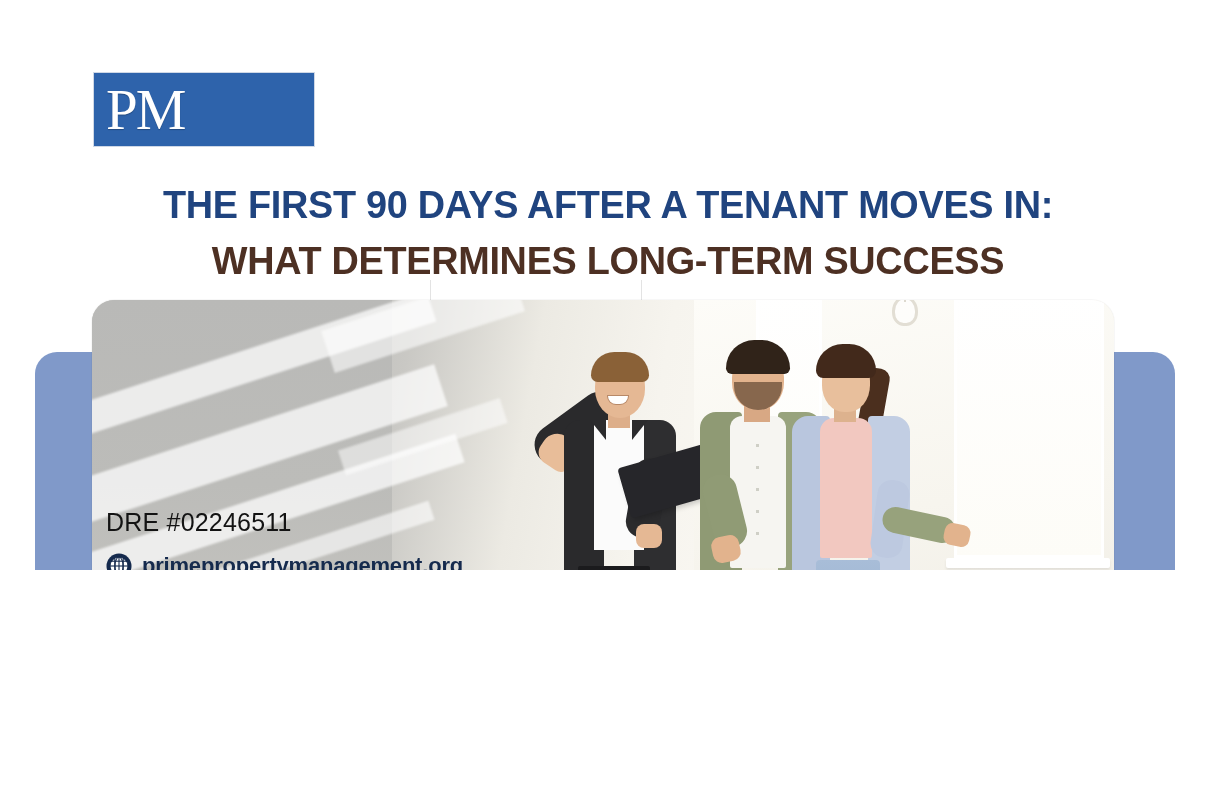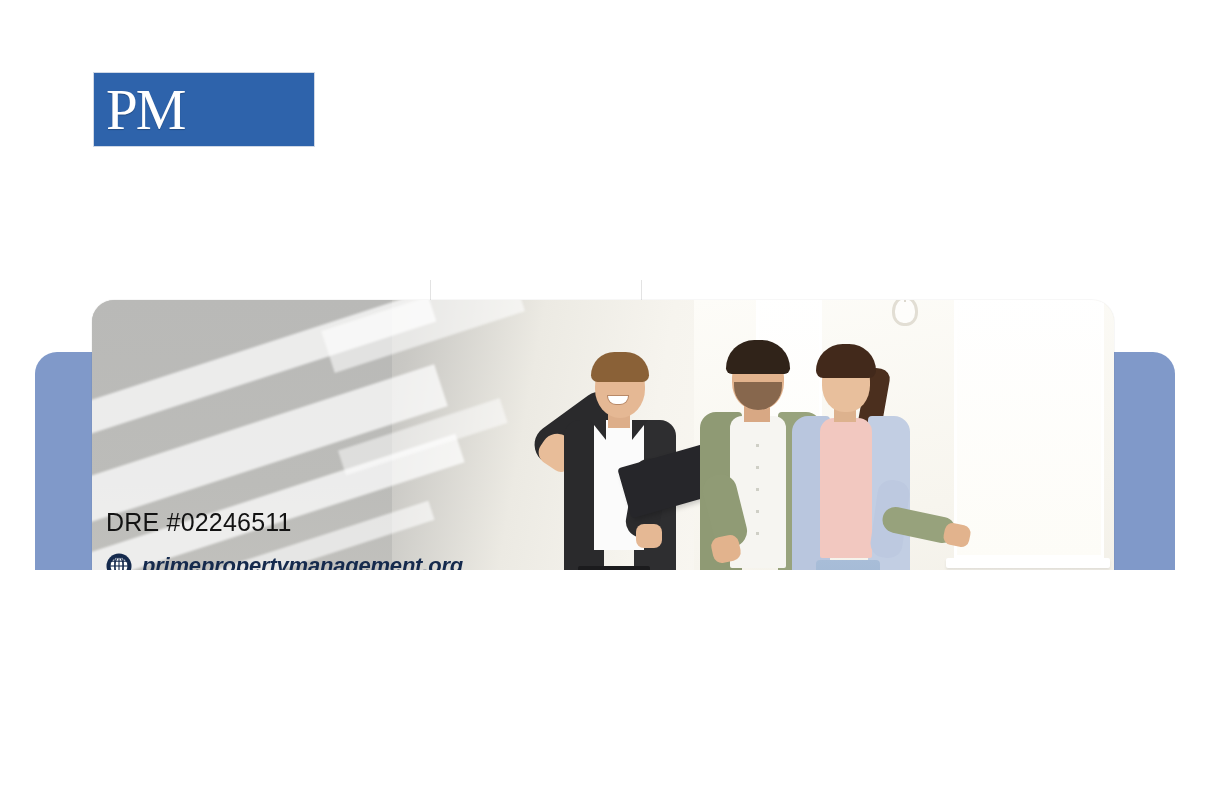--- a/index.html
+++ b/index.html
@@ -471,21 +471,20 @@
     font-size: 25px;
     font-weight: normal;
     color: #131313;
     letter-spacing: 0.2px;
     white-space: nowrap;
   }
   .site-row {
     display: flex;
     align-items: center;
     margin-top: 16px;
-    font-style: italic;
   }
   .globe-icon {
     width: 26px; height: 26px;
     flex: 0 0 26px;
     margin-right: 10px;
   }
   .site-text {
     font-family: "Liberation Sans", sans-serif;
     font-size: 22px;
     font-weight: bold;
@@ -511,20 +510,24 @@
 </style>
 </head>
 <body>
 
 <div id="page">
 
   <div class="logo-block">
     <div class="logo-pm">PM</div>
   </div>
 
+  <div class="title-wrap">
+    <div class="title-line1">THE FIRST 90 DAYS AFTER A TENANT MOVES IN:</div>
+    <div class="title-line2">WHAT DETERMINES LONG-TERM SUCCESS</div>
+  </div>
 
   <div class="guide g1"></div>
   <div class="guide g2"></div>
 
   <div class="blue-accent"></div>
 
   <div class="photo-card">
     <div class="room"></div>
     <div class="wall-left"></div>
 

